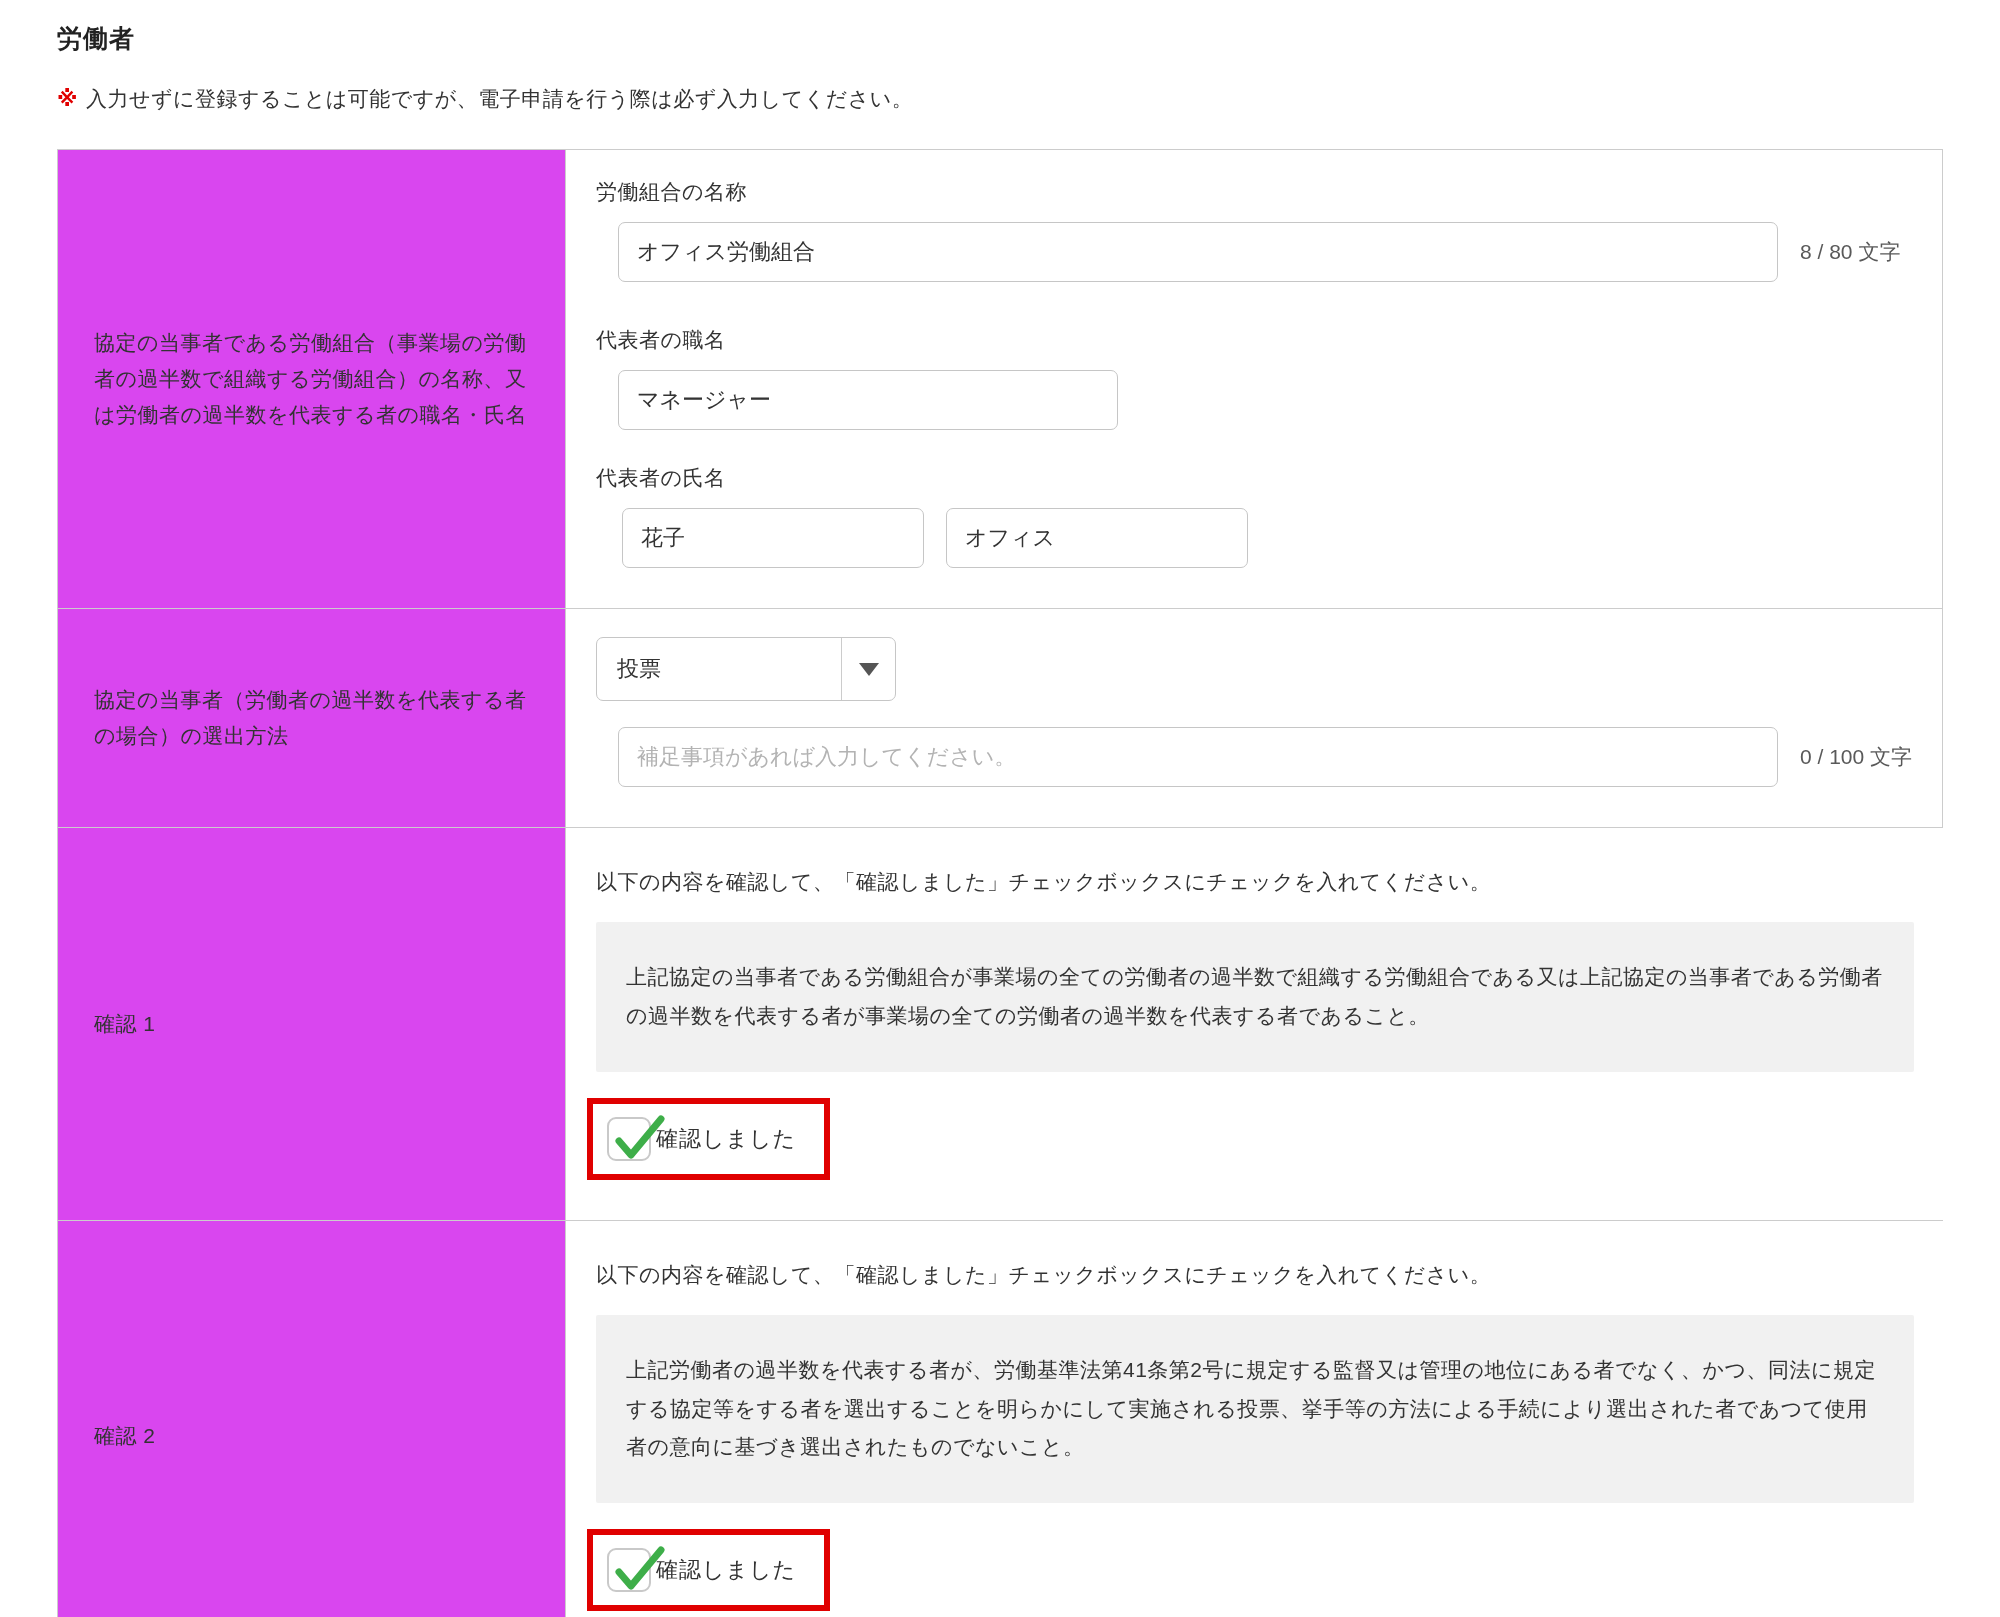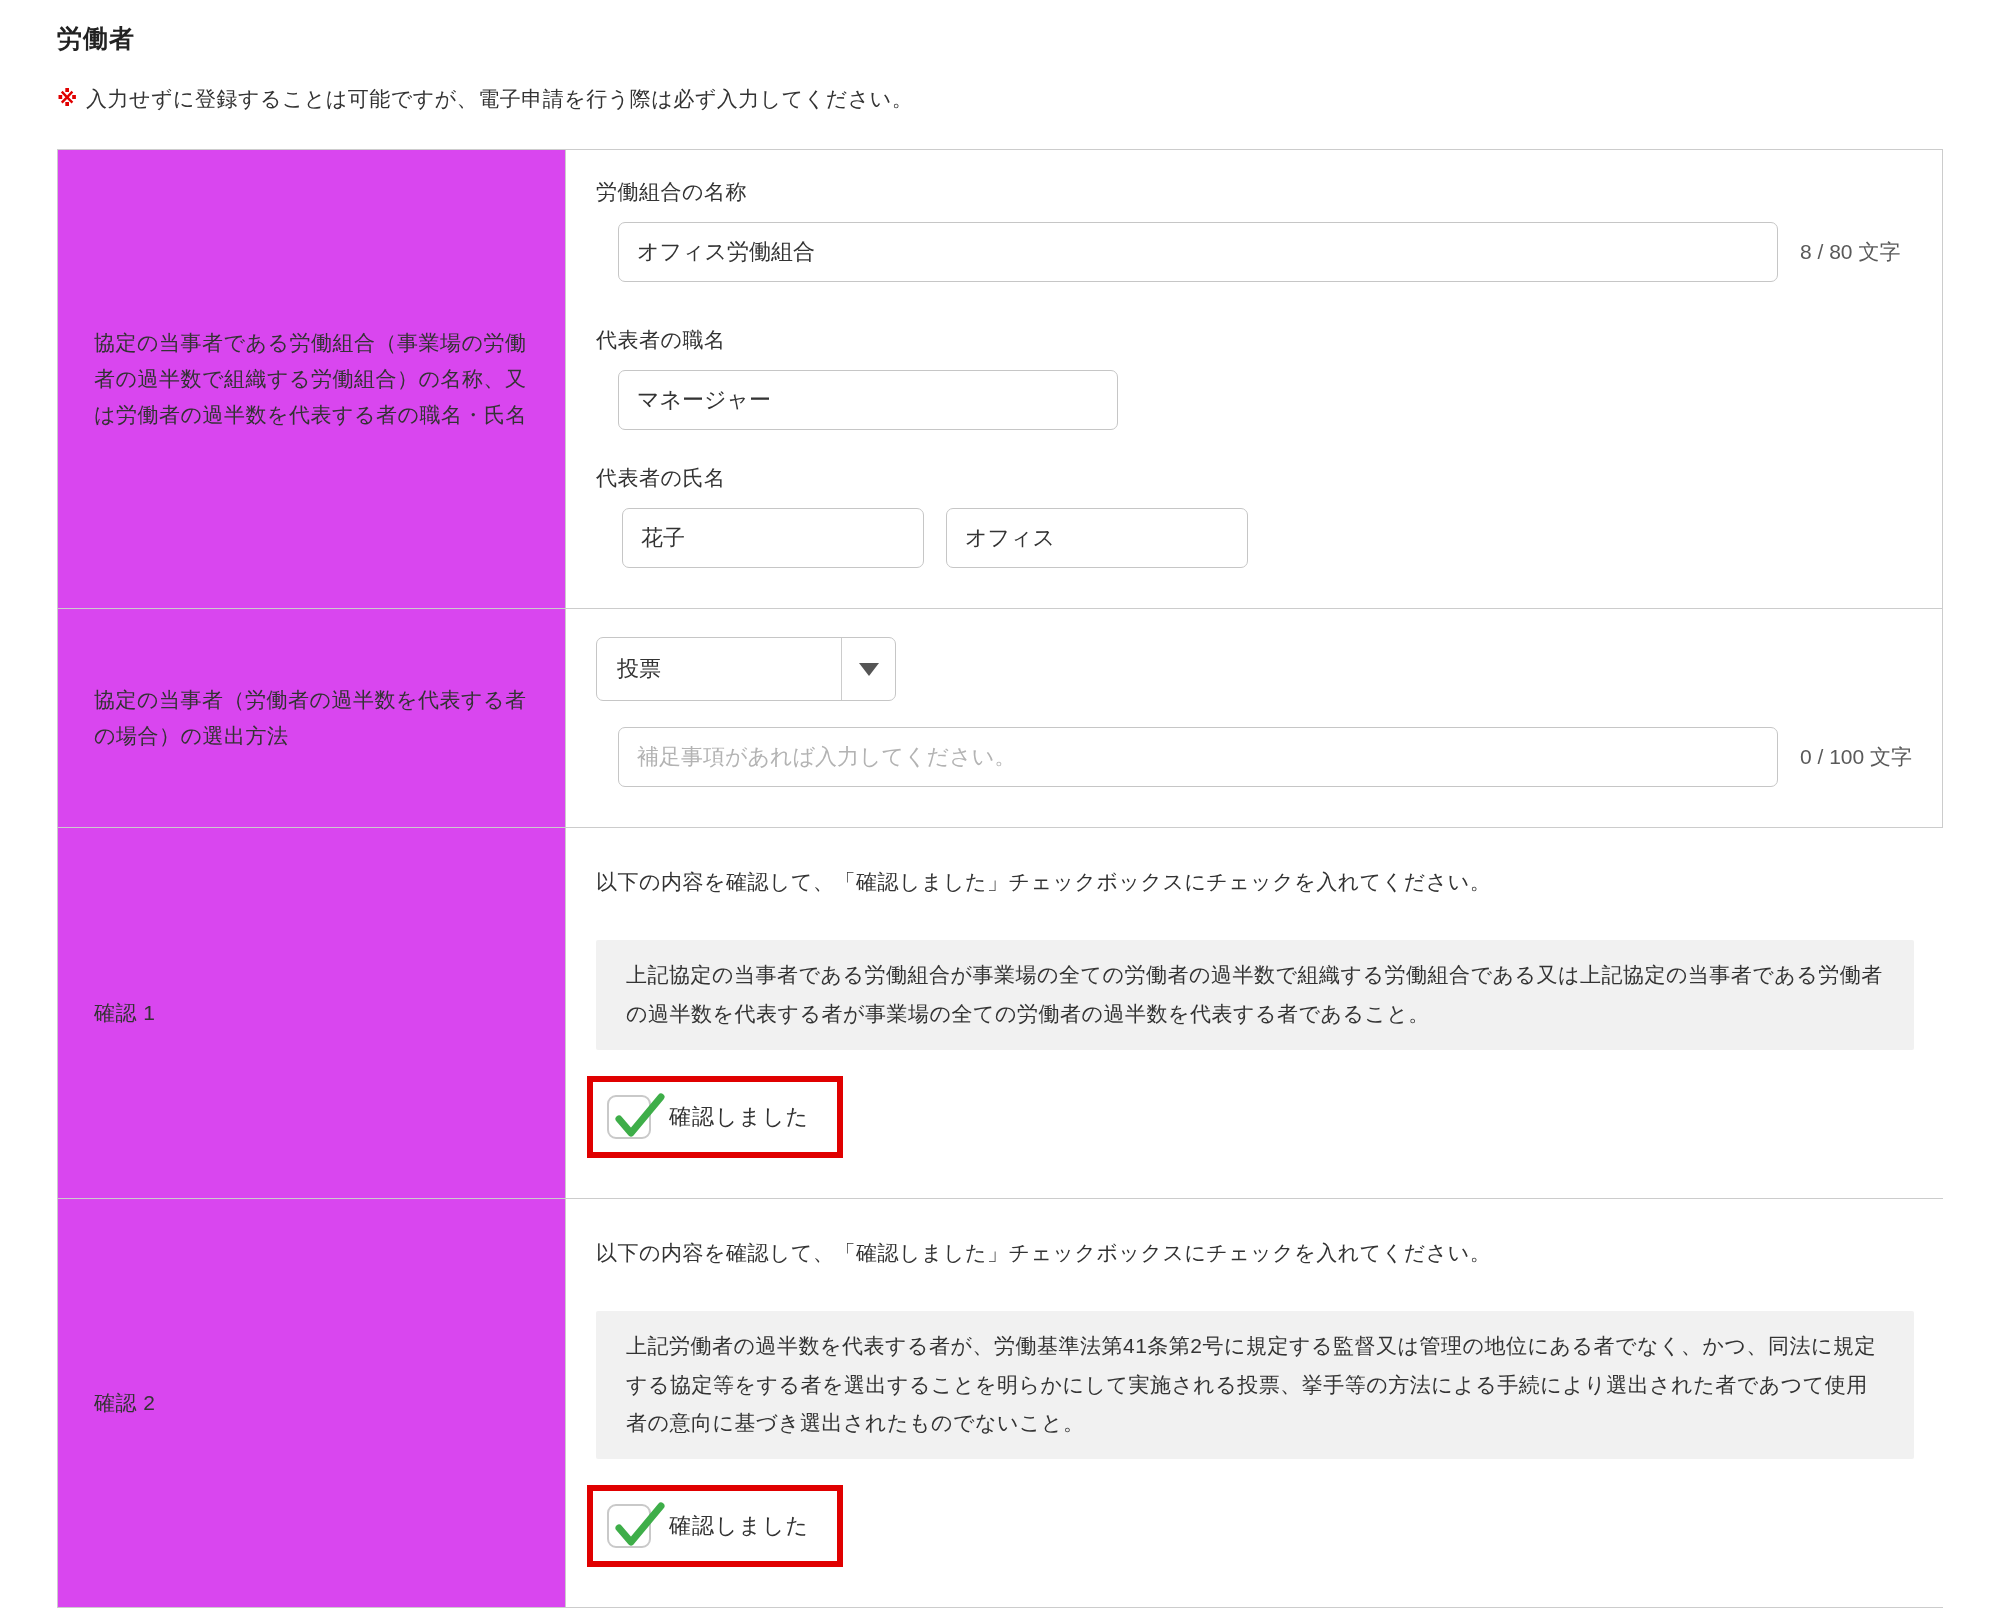--- a/index.html
+++ b/index.html
@@ -124,24 +124,24 @@
   .select-note-row { margin-top: 26px; display: flex; align-items: center; }
 
   
   .instruction {
     font-size: 21px;
     color: #333;
     margin-top: 12px;
     letter-spacing: 0.5px;
   }
   .statement-box {
-    margin-top: 44px;
+    margin-top: 26px;
     background: #f1f1f1;
     border-radius: 2px;
-    padding: 16px 30px;
+    padding: 36px 30px;
     font-size: 21px;
     line-height: 1.85;
     color: #333;
     width: 1318px;
     letter-spacing: 0.5px;
   }
   .check-highlight {
     margin-top: 26px;
     margin-left: -9px;
     display: inline-flex;
@@ -160,21 +160,21 @@
     flex: none;
     cursor: pointer;
   }
   .checkbox svg {
     position: absolute;
     left: 2px;
     top: -6px;
     overflow: visible;
   }
   .checkbox-label {
-    margin-left: 18px;
+    margin-left: 5px;
     font-size: 22px;
     color: #333;
     letter-spacing: 1px;
   }
 </style>
 </head>
 <body>
 
 <div class="page">
 

